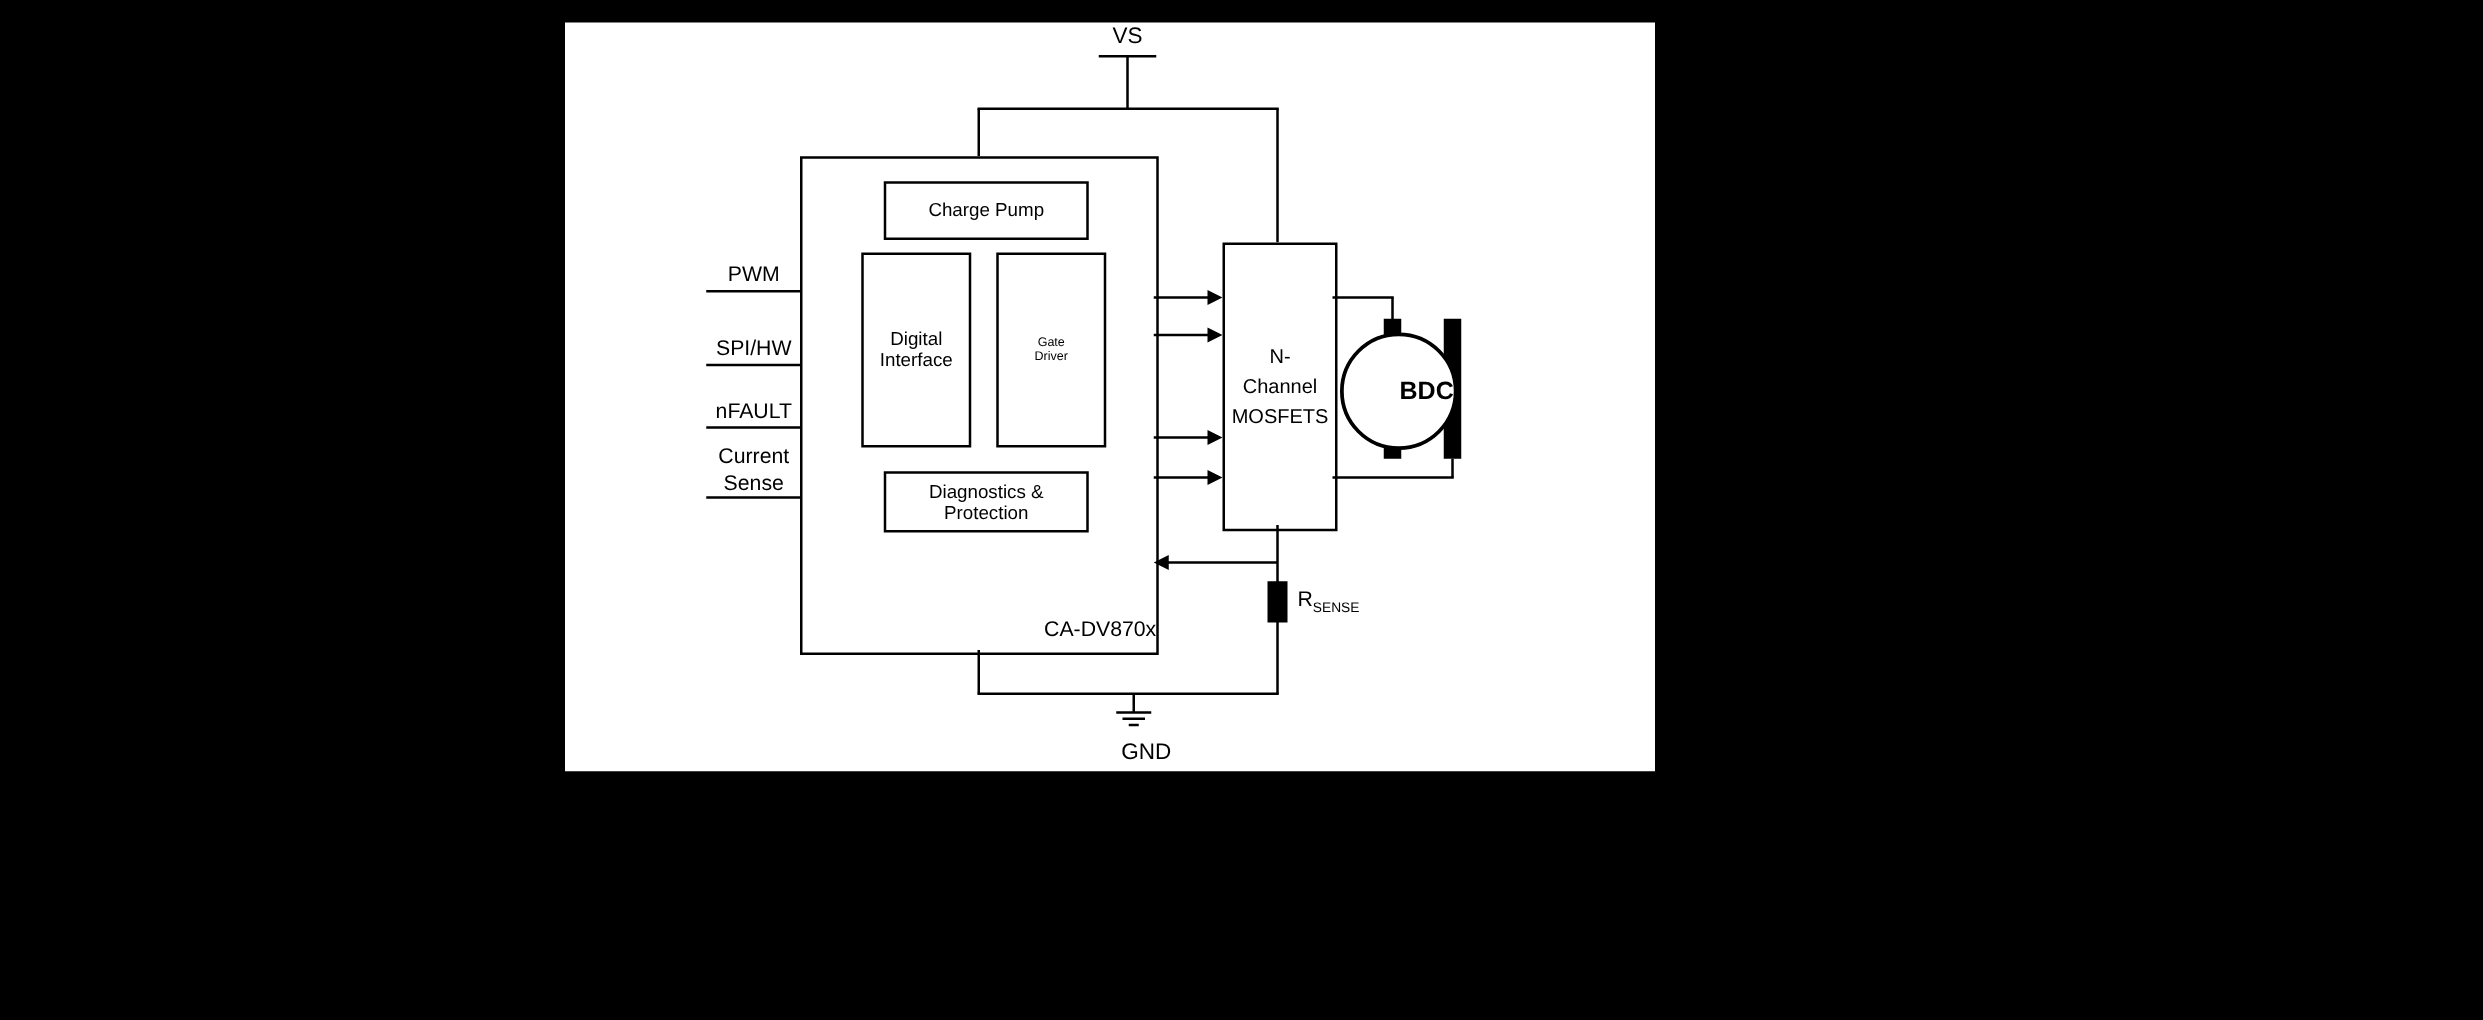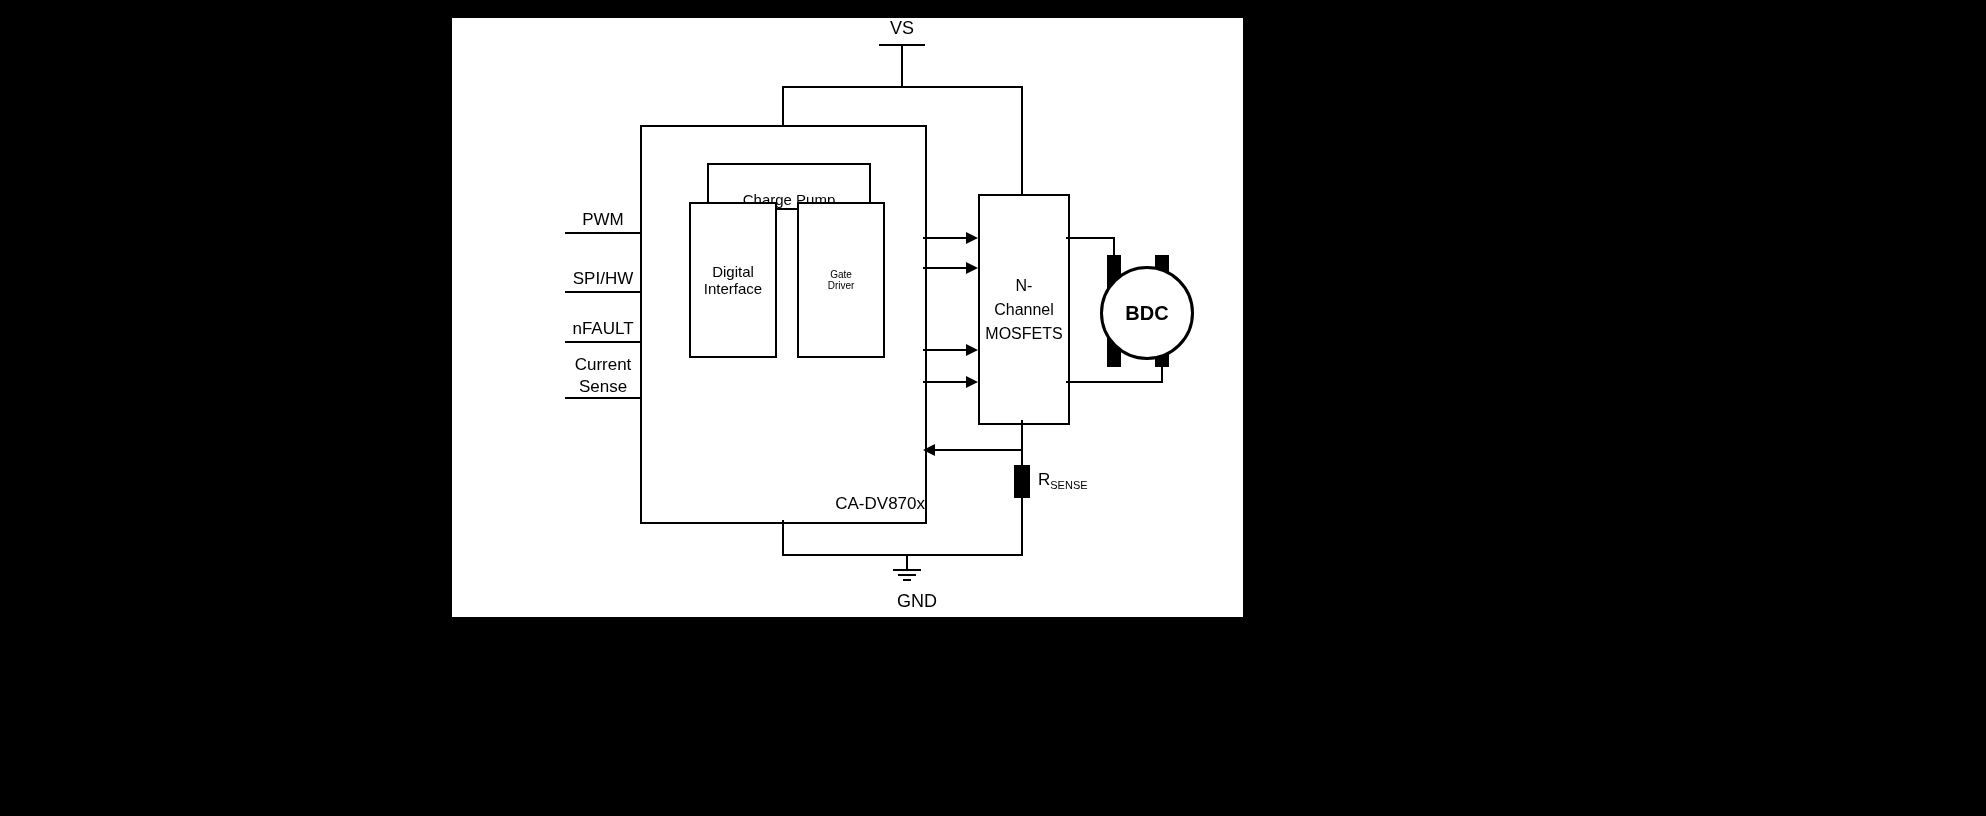--- a/index.html
+++ b/index.html
@@ -1,39 +1,39 @@
 <!DOCTYPE html>
 <html><head>
 <meta charset="utf-8">
 <style>
   html,body{margin:0;padding:0;background:#000;}
   .page{position:relative;width:1986px;height:816px;background:#000;overflow:hidden;
         font-family:"Liberation Sans","DejaVu Sans",sans-serif;}
-  .canvas{position:absolute;left:452px;top:18px;width:791px;height:599px;background:#fff;color:#000;}
+  .canvas{position:absolute;left:452px;top:18px;width:872px;height:599px;background:#fff;color:#000;}
 
   .hline{position:absolute;height:2px;background:#000;}
   .vline{position:absolute;width:2px;background:#000;}
   .lbl{position:absolute;color:#000;}
   .pre{white-space:pre-line;}
   .box{position:absolute;border:2px solid #000;background:#fff;display:flex;align-items:center;justify-content:center;text-align:center;}
   .bar{position:absolute;background:#000;}
   .arrow-r{position:absolute;width:0;height:0;border-top:6px solid transparent;border-bottom:6px solid transparent;border-left:12px solid #000;}
   .arrow-l{position:absolute;width:0;height:0;border-top:6px solid transparent;border-bottom:6px solid transparent;border-right:12px solid #000;}
 
   
   .vs-label{left:420px;top:0;width:60px;text-align:center;font-size:18px;}
   .vs-bar{left:427px;top:26px;width:46px;}
   .vs-drop{left:449px;top:27px;height:42px;}
   .top-rail{left:330px;top:68px;width:241px;}
   .rail-left-drop{left:330px;top:69px;height:38px;}
   .rail-right-drop{left:569px;top:69px;height:107px;}
 
   
   .chip{position:absolute;left:188px;top:107px;width:283px;height:395px;border:2px solid #000;background:#fff;}
-  .blk-charge{left:65px;top:36px;width:160px;height:43px;font-size:15px;align-items:flex-end;}
+  .blk-charge{left:65px;top:18px;width:160px;height:43px;font-size:15px;}
   .blk-digital{left:47px;top:75px;width:84px;height:152px;font-size:15px;}
   .blk-gate{left:155px;top:75px;width:84px;height:152px;font-size:10px;}
   .blk-diag{left:65px;top:250px;width:160px;height:45px;font-size:15px;}
   .blk-lsa{left:65px;top:305px;width:162px;height:43px;font-size:15px;}
   .chip-name{left:0;top:367px;width:100%;text-align:right;font-size:17px;}
 
   
   .controller{left:5px;top:170px;width:108px;height:244px;font-size:18px;}
   .sig-lbl{left:113px;width:76px;text-align:center;font-size:17px;line-height:1.3;}
   .sig1{top:191px;} .sig2{top:250px;} .sig3{top:300px;} .sig4{top:336px;}
@@ -47,22 +47,22 @@
   .gah{left:514px;}
   .gah1{top:214px;} .gah2{top:244px;} .gah3{top:326px;} .gah4{top:358px;}
 
   
   .mw-top-h{left:614px;top:219px;width:49px;}
   .mw-top-v{left:661px;top:220px;height:18px;}
   .mw-bot-h{left:614px;top:363px;width:97px;}
   .mw-bot-v{left:709px;top:349px;height:15px;}
   .brush-left{left:655px;top:237px;width:14px;height:112px;}
   .brush-right{left:703px;top:237px;width:14px;height:112px;}
-  .motor{position:absolute;left:648px;top:248px;width:88px;height:88px;border:3px solid #000;border-radius:50%;
-         background:#fff;z-index:2;display:flex;align-items:center;justify-content:center;font-weight:bold;font-size:20px;}
+  .motor{position:absolute;left:620px;top:248px;width:88px;height:88px;border:3px solid #000;border-radius:50%;
+         background:#fff;z-index:2;display:flex;align-items:center;justify-content:flex-end;font-weight:bold;font-size:20px;}
 
   
   .rsense-line{left:569px;top:402px;height:135px;}
   .rsense-body{left:562px;top:447px;width:16px;height:33px;}
   .rsense-label{left:586px;top:452px;font-size:17px;}
   .rsense-label sub{font-size:11px;}
   .fb-line{left:482px;top:431px;width:88px;}
   .fb-head{left:471px;top:426px;}
 
   
@@ -103,20 +103,24 @@
         <span class="pre">Charge Pump</span>
       </div>
       <div class="box blk-digital">
         <span class="pre">Digital
 Interface</span>
       </div>
       <div class="box blk-gate">
         <span class="pre">Gate
 Driver</span>
       </div>
+      <div class="box blk-diag">
+        <span class="pre">Diagnostics &amp;
+Protection</span>
+      </div>
       <div class="lbl chip-name">CA-DV870x</div>
     </div>
 
     <div class="hline ga ga1"></div>
     <div class="arrow-r gah gah1"></div>
     <div class="hline ga ga2"></div>
     <div class="arrow-r gah gah2"></div>
     <div class="hline ga ga3"></div>
     <div class="arrow-r gah gah3"></div>
     <div class="hline ga ga4"></div>

